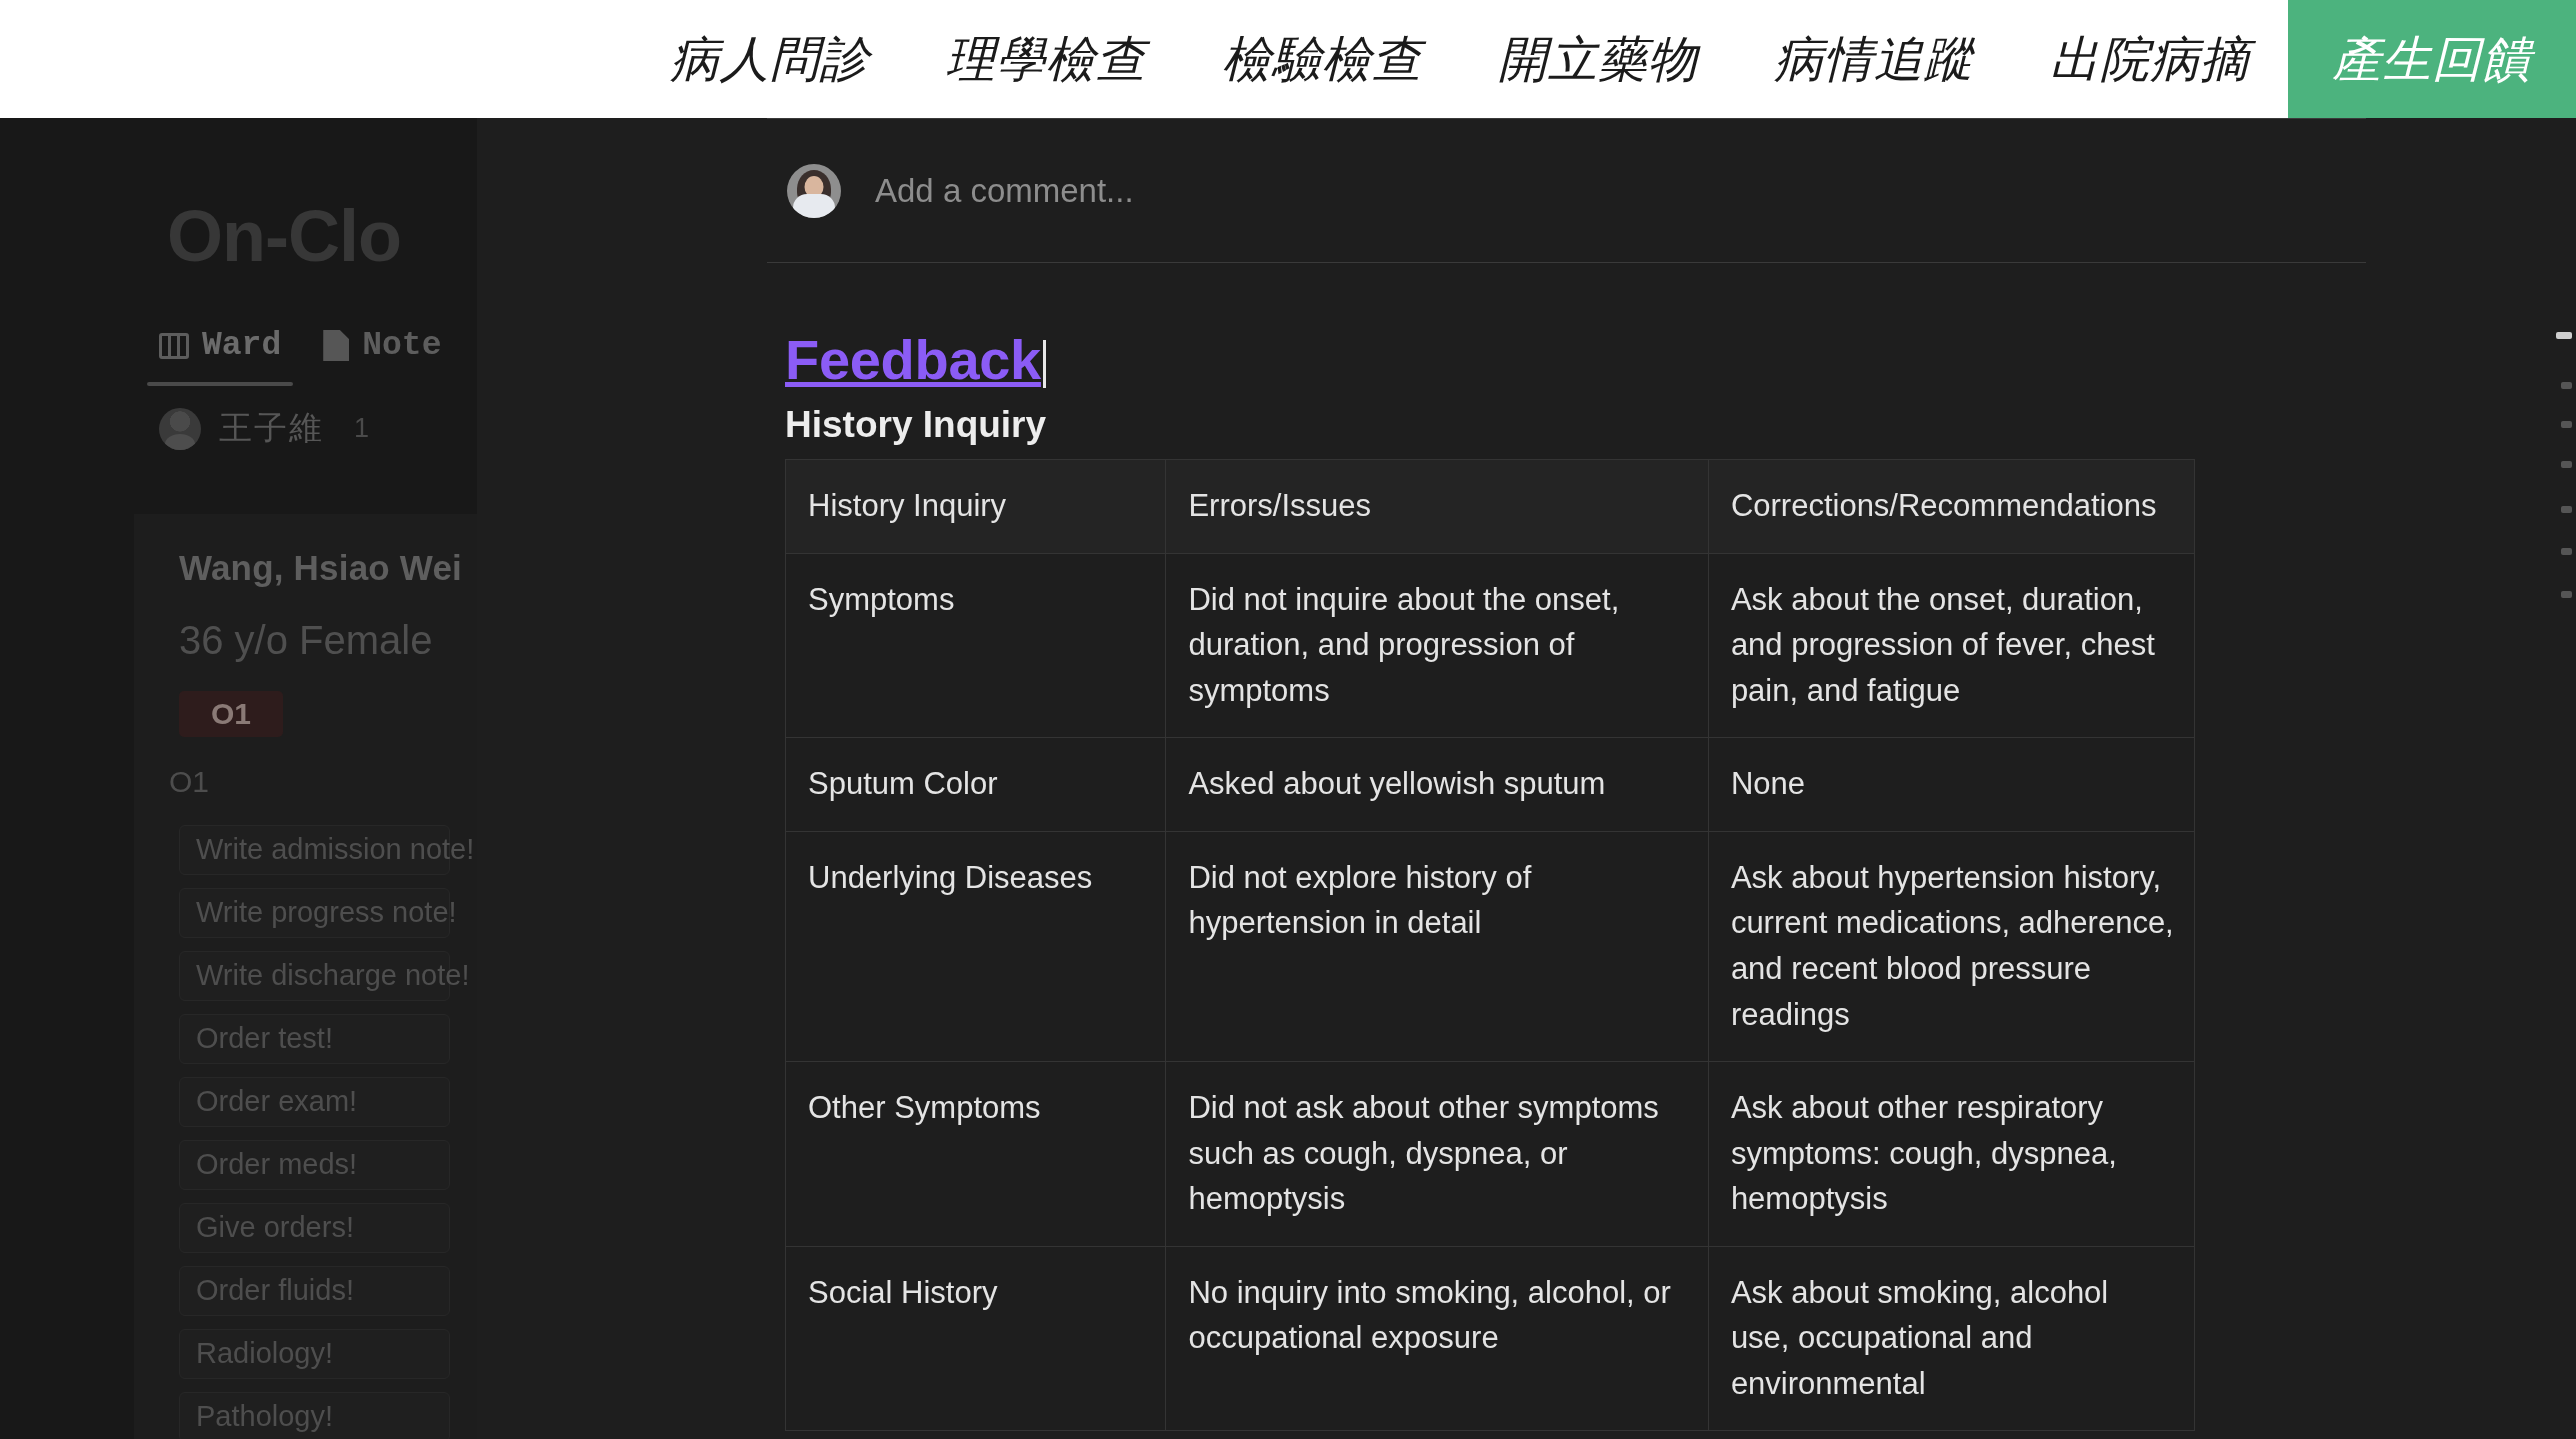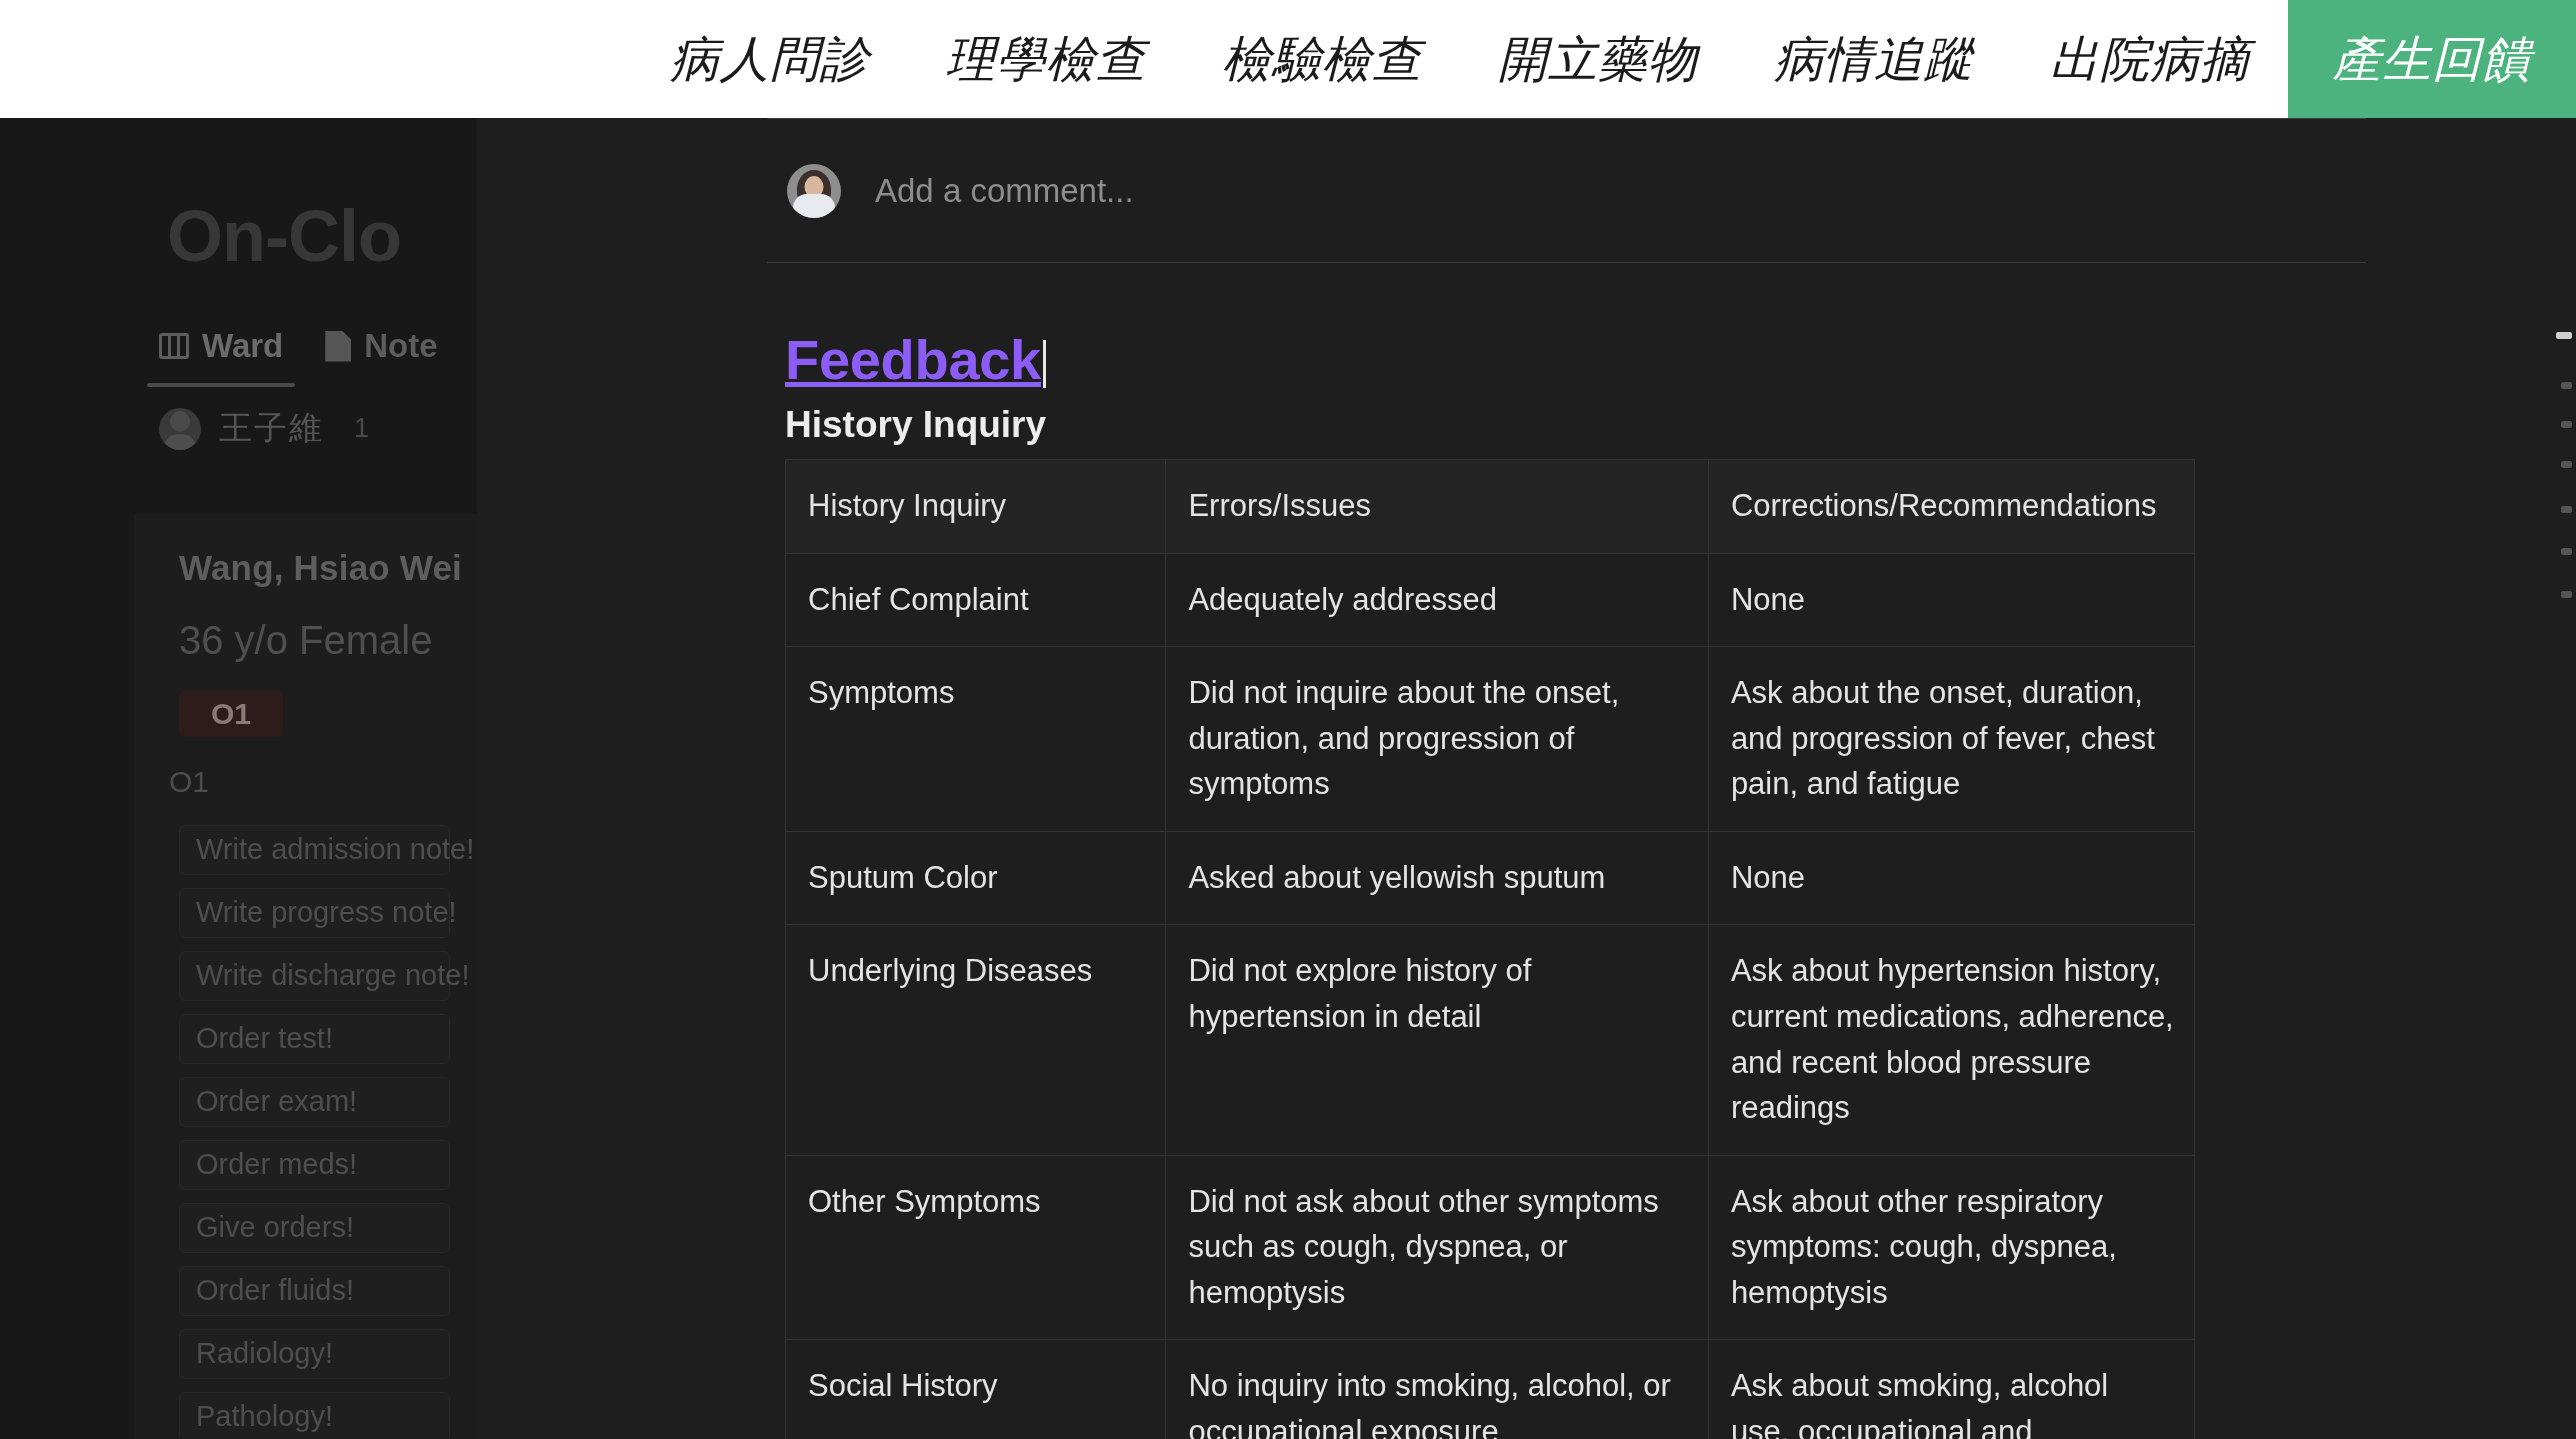--- a/index.html
+++ b/index.html
@@ -57,21 +57,21 @@
     font-size: 72px;
     font-weight: 700;
     color: #373737;
     letter-spacing: -1px;
     white-space: nowrap;
     line-height: 1;
   }
   .sidebar-tabs {
     position: absolute;
     top: 209px; left: 159px;
-    display: flex; align-items: center; gap: 42px;
+    display: flex; align-items: center; gap: 42px; font-family: Liberation Mono, monospace;
   }
   .s-tab {
     display: flex; align-items: center; gap: 13px;
     font-size: 33px; font-weight: 700;
     color: #5d5d5d;
     cursor: pointer; padding-bottom: 10px;
     position: relative;
   }
   .s-tab.active { color: #6b6b6b; }
   .s-tab.active::after {
@@ -304,25 +304,20 @@
         </colgroup>
       <thead>
           <tr id="tbl-head">
             <th>History Inquiry</th>
             <th>Errors/Issues</th>
             <th>Corrections/Recommendations</th>
           </tr>
         </thead>
       <tbody id="tbl-body">
           <tr>
-            <td>Chief Complaint</td>
-            <td>Adequately addressed</td>
-            <td>None</td>
-          </tr>
-          <tr>
             <td>Symptoms</td>
             <td>Did not inquire about the onset, duration, and progression of symptoms</td>
             <td>Ask about the onset, duration, and progression of fever, chest pain, and fatigue</td>
           </tr>
           <tr>
             <td>Sputum Color</td>
             <td>Asked about yellowish sputum</td>
             <td>None</td>
           </tr>
           <tr>

